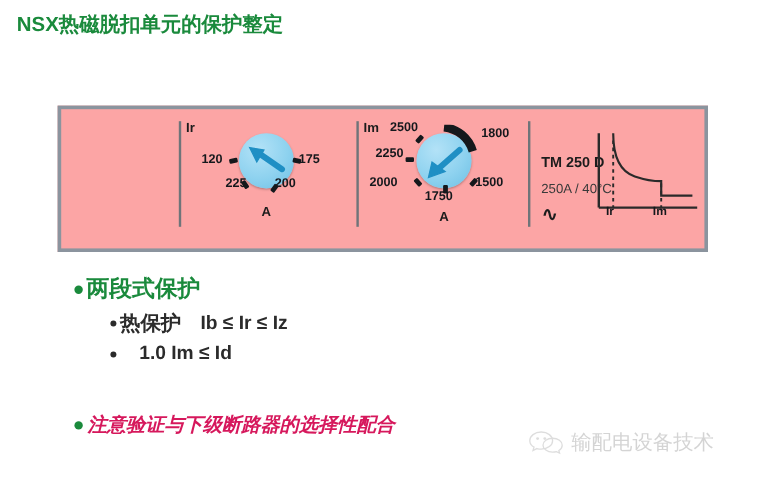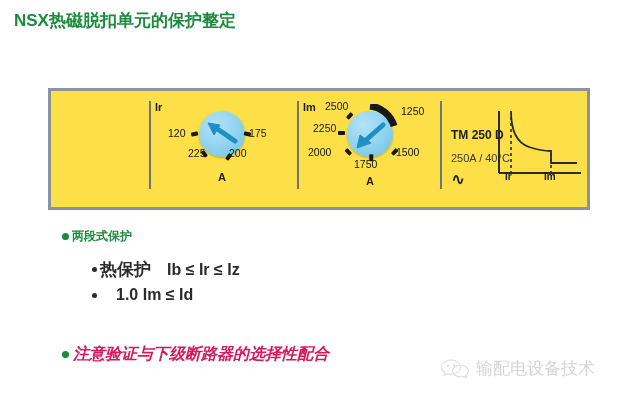--- a/index.html
+++ b/index.html
@@ -22,21 +22,21 @@
     color: #1a8a3c;
     letter-spacing: 0px;
     white-space: nowrap;
   }
 
   
   #device-panel {
     position: absolute;
     left: 48px; top: 88px;
     width: 542px; height: 122px;
-    background: #fde047;
+    background: #fca5a5;
     border: 3px solid #8b949e;
     box-sizing: border-box;
   }
   .panel-divider {
     position: absolute;
     top: 10px;
     width: 2px; height: 88px;
     background: #6f7479;
   }
   #divider-1 { left: 98px; }
@@ -62,21 +62,21 @@
   .dial-arrow { position: absolute; left: 0; top: 0; }
   .tick {
     position: absolute;
     width: 7px; height: 3.5px;
     background: #15181c;
     border-radius: 1px;
   }
   .dial-value {
     position: absolute;
     font-size: 10.5px;
-    font-weight: normal;
+    font-weight: bold;
     color: #15181c;
     white-space: nowrap;
   }
   .unit-label {
     position: absolute;
     font-size: 11px;
     font-weight: bold;
     color: #1c1c1c;
   }
   .arc-marker { position: absolute; left: 0; top: 0; }
@@ -115,21 +115,21 @@
   }
   #bullet-main {
     left: 62px; top: 228px;
   }
   #bullet-main .bullet-dot {
     width: 7px; height: 7px;
     background: #1a8a3c;
     margin-right: 3px;
   }
   #bullet-main .bullet-text {
-    font-size: 12px; font-weight: bold; color: #1a8a3c;
+    font-size: 19px; font-weight: bold; color: #1a8a3c;
   }
 
   .sub-bullet { left: 92px; }
   #bullet-thermal { top: 258px; }
   #bullet-magnetic { top: 286px; }
   .sub-bullet .bullet-dot {
     width: 5px; height: 5px;
     background: #2b2b2b;
     margin-right: 3px;
   }
@@ -223,21 +223,21 @@
     <div class="tick" style="left:-2px; top:39px; transform:rotate(48deg);"></div>
     <div class="tick" style="left:21px; top:45px; transform:rotate(90deg);"></div>
     <div class="tick" style="left:44px; top:39px; transform:rotate(-48deg);"></div>
   </div>
 
   <div class="dial-value" style="left:274px; top:9px;">2500</div>
   <div class="dial-value" style="left:262px; top:31px;">2250</div>
   <div class="dial-value" style="left:257px; top:55px;">2000</div>
   <div class="dial-value" style="left:303px; top:67px;">1750</div>
   <div class="dial-value" style="left:345px; top:55px;">1500</div>
-  <div class="dial-value" style="left:350px; top:14px;">1250</div>
+  <div class="dial-value" style="left:350px; top:14px;">1800</div>
 
   <div class="unit-label" style="left:315px; top:84px;">A</div>
 
   <div class="info-line" id="info-model">TM 250 D</div>
   <div class="info-line" id="info-rating">250A / 40°C</div>
   <div class="info-line" id="info-ac-symbol">∿</div>
 
   <div id="trip-curve">
     <svg width="96" height="74" viewBox="0 0 96 74">
 

